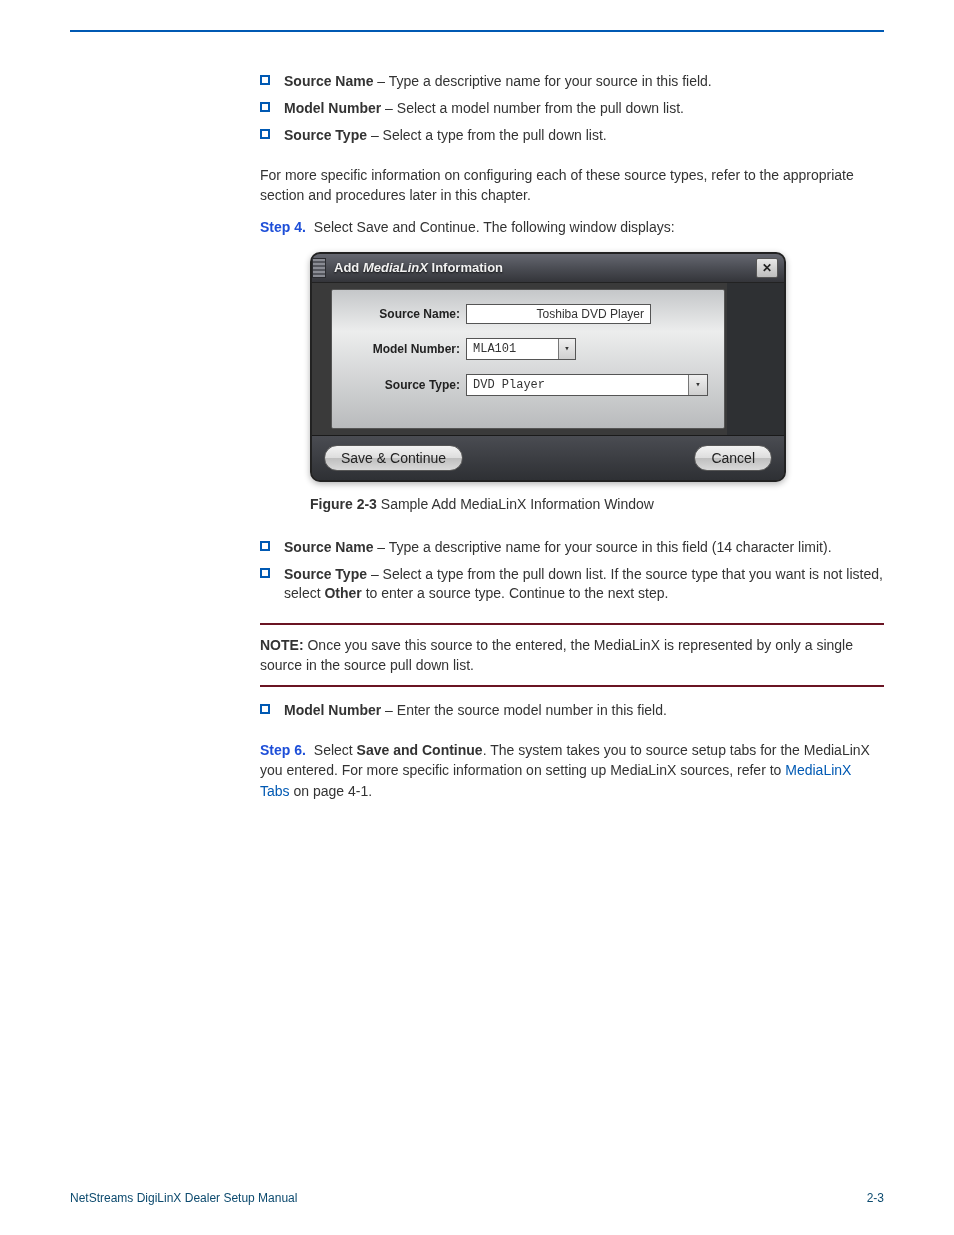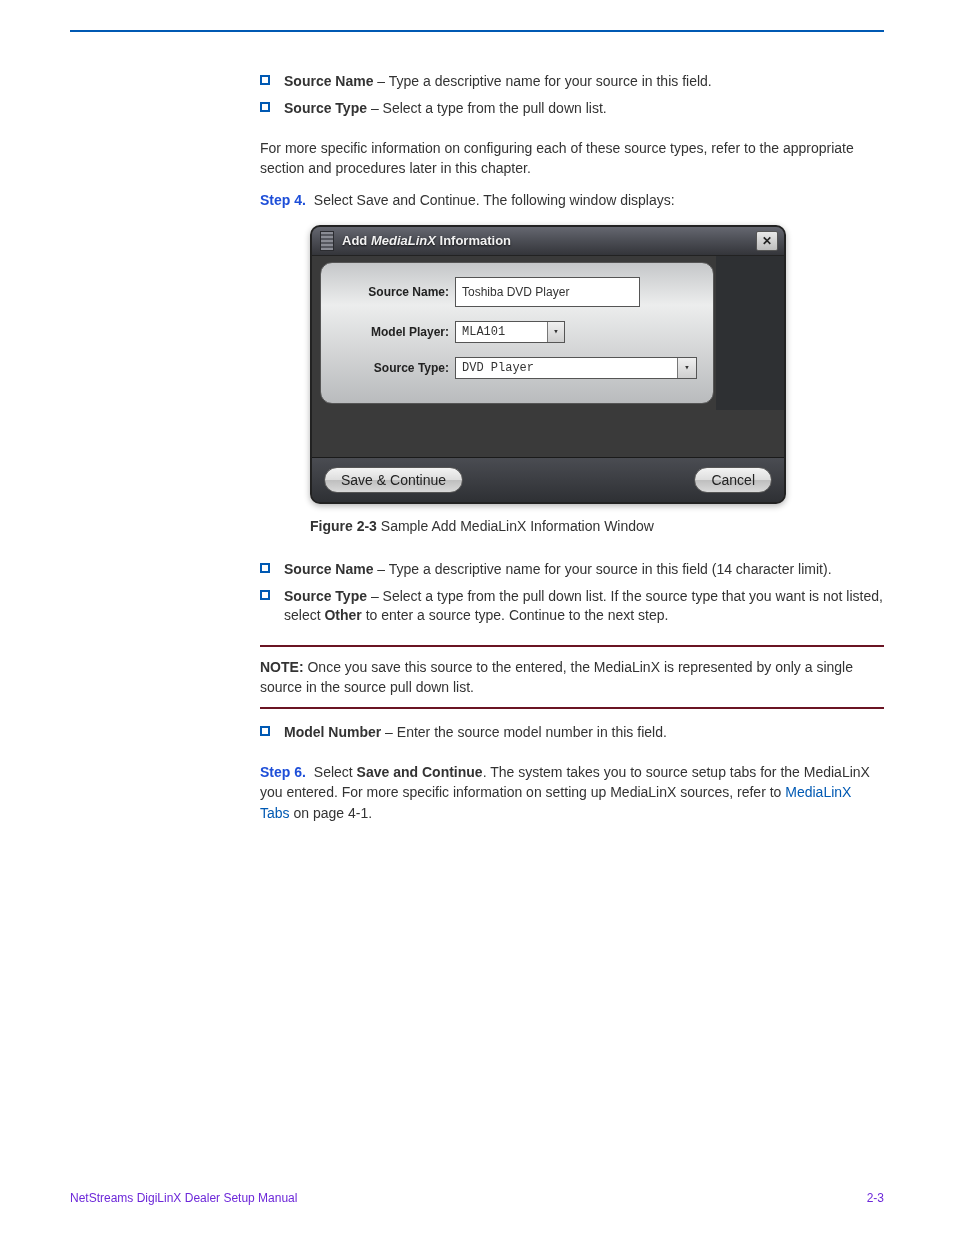--- a/index.html
+++ b/index.html
@@ -77,21 +77,21 @@
     background: #3a3a3a;
     box-shadow: 0 2px 6px rgba(0,0,0,.3);
     position: relative;
     font-size: 13px;
   }
   .dialog .titlebar {
     height: 28px;
     background: linear-gradient(#656770, #4b4d54 50%, #34353a);
     display: flex;
     align-items: center;
-    padding: 0 8px;
+    padding: 0 0;
     position: relative;
     border-bottom: 1px solid #222;
   }
   .dialog .titlebar .grip {
     width: 12px;
     height: 18px;
     margin-right: 8px;
     background: repeating-linear-gradient(#8a8c94, #8a8c94 2px, #55575e 2px, #55575e 4px);
     border: 1px solid #2b2c30;
   }
@@ -120,51 +120,52 @@
     color: #222;
     cursor: pointer;
   }
   .dialog .body {
     display: flex;
   }
   .dialog .panel {
     flex: 0 0 360px;
     background: linear-gradient(180deg,#c5c7c9 0%, #eceded 30%, #b9bbbd 100%);
     border: 1px solid #555;
-    border-radius: 12px;
-    margin: 6px 2px 6px 8px;
-    padding: 14px 16px 20px 16px;
+    border-radius: 2px;
+    margin: 6px 2px 6px 19px;
+    padding: 14px 16px 28px 16px;
   }
   .dialog .side {
     flex: 1;
     background: #2e3033;
   }
   .dialog .row {
     display: flex;
     align-items: center;
     margin-bottom: 14px;
   }
   .dialog .row label {
     width: 112px;
     text-align: right;
     font-weight: bold;
     font-size: 12px;
     color: #222;
     padding-right: 6px;
   }
   .dialog .txt {
-    height: 30px;
+    height: 20px;
     border: 1px solid #555;
     padding: 2px 6px;
     font-size: 12px;
     box-sizing: border-box;
     background: #fff;
     display: flex;
     align-items: center;
     flex: 1;
+    justify-content: flex-end;
   }
   .dialog .combo {
     display: flex;
     border: 1px solid #555;
     height: 22px;
     background: #fff;
     box-sizing: border-box;
     font-family: Liberation Mono, monospace;
   }
   .dialog .combo .val {
@@ -184,21 +185,20 @@
     color: #333;
   }
   .dialog .footer {
     height: 44px;
     background: linear-gradient(#4a4c52,#2e3034);
     border-top: 1px solid #1a1a1a;
     display: flex;
     align-items: center;
     justify-content: space-between;
     padding: 0 12px;
-    margin-top: 47px;
   }
   .pillbtn {
     border-radius: 14px;
     padding: 4px 16px;
     font-size: 14px;
     color: #222;
     background: linear-gradient(#f3f3f3 0%, #dedede 48%, #bfbfbf 52%, #d9d9d9 100%);
     border: 1px solid #555;
     cursor: pointer;
   }
@@ -221,35 +221,39 @@
 
   
   .page-footer {
     position: absolute;
     bottom: 30px;
     left: 70px;
     right: 70px;
     display: flex;
     justify-content: space-between;
     font-size: 12px;
-    color: #6d28d9;
+    color: #0c4a6e;
   }
 </style>
 </head>
 <body>
 
 <div class="page">
   <hr class="rule-blue">
 
   <div class="content">
 
     <ul class="bullets">
       <li>
         <span class="sq"></span>
         <b>Source Name</b><span> – Type a descriptive name for your source in this field.</span>
+      </li>
+      <li>
+        <span class="sq"></span>
+        <b>Model Number</b><span> – Select a model number from the pull down list.</span>
       </li>
       <li>
         <span class="sq"></span>
         <b>Source Type</b><span> – Select a type from the pull down list.</span>
       </li>
     </ul>
 
     <p class="para">For more specific information on configuring each of these source types, refer to the appropriate section and procedures later in this chapter.</p>
 
     <div class="numbered">
@@ -271,21 +275,21 @@
         </div>
         <div class="body">
           <div class="panel">
             <div class="row">
               <label>Source Name:</label>
               <div class="txt" style="width:185px;flex:0 0 185px">
                 <span>Toshiba DVD Player</span>
               </div>
             </div>
             <div class="row">
-              <label>Model Player:</label>
+              <label>Model Number:</label>
               <div class="combo" style="width:110px">
                 <div class="val" style="width:88px">MLA101</div>
                 <div class="arrow">▾</div>
               </div>
             </div>
             <div class="row" style="margin-bottom:4px">
               <label>Source Type:</label>
               <div class="combo" style="flex:1">
                 <div class="val" style="flex:1">DVD Player</div>
                 <div class="arrow">▾</div>

